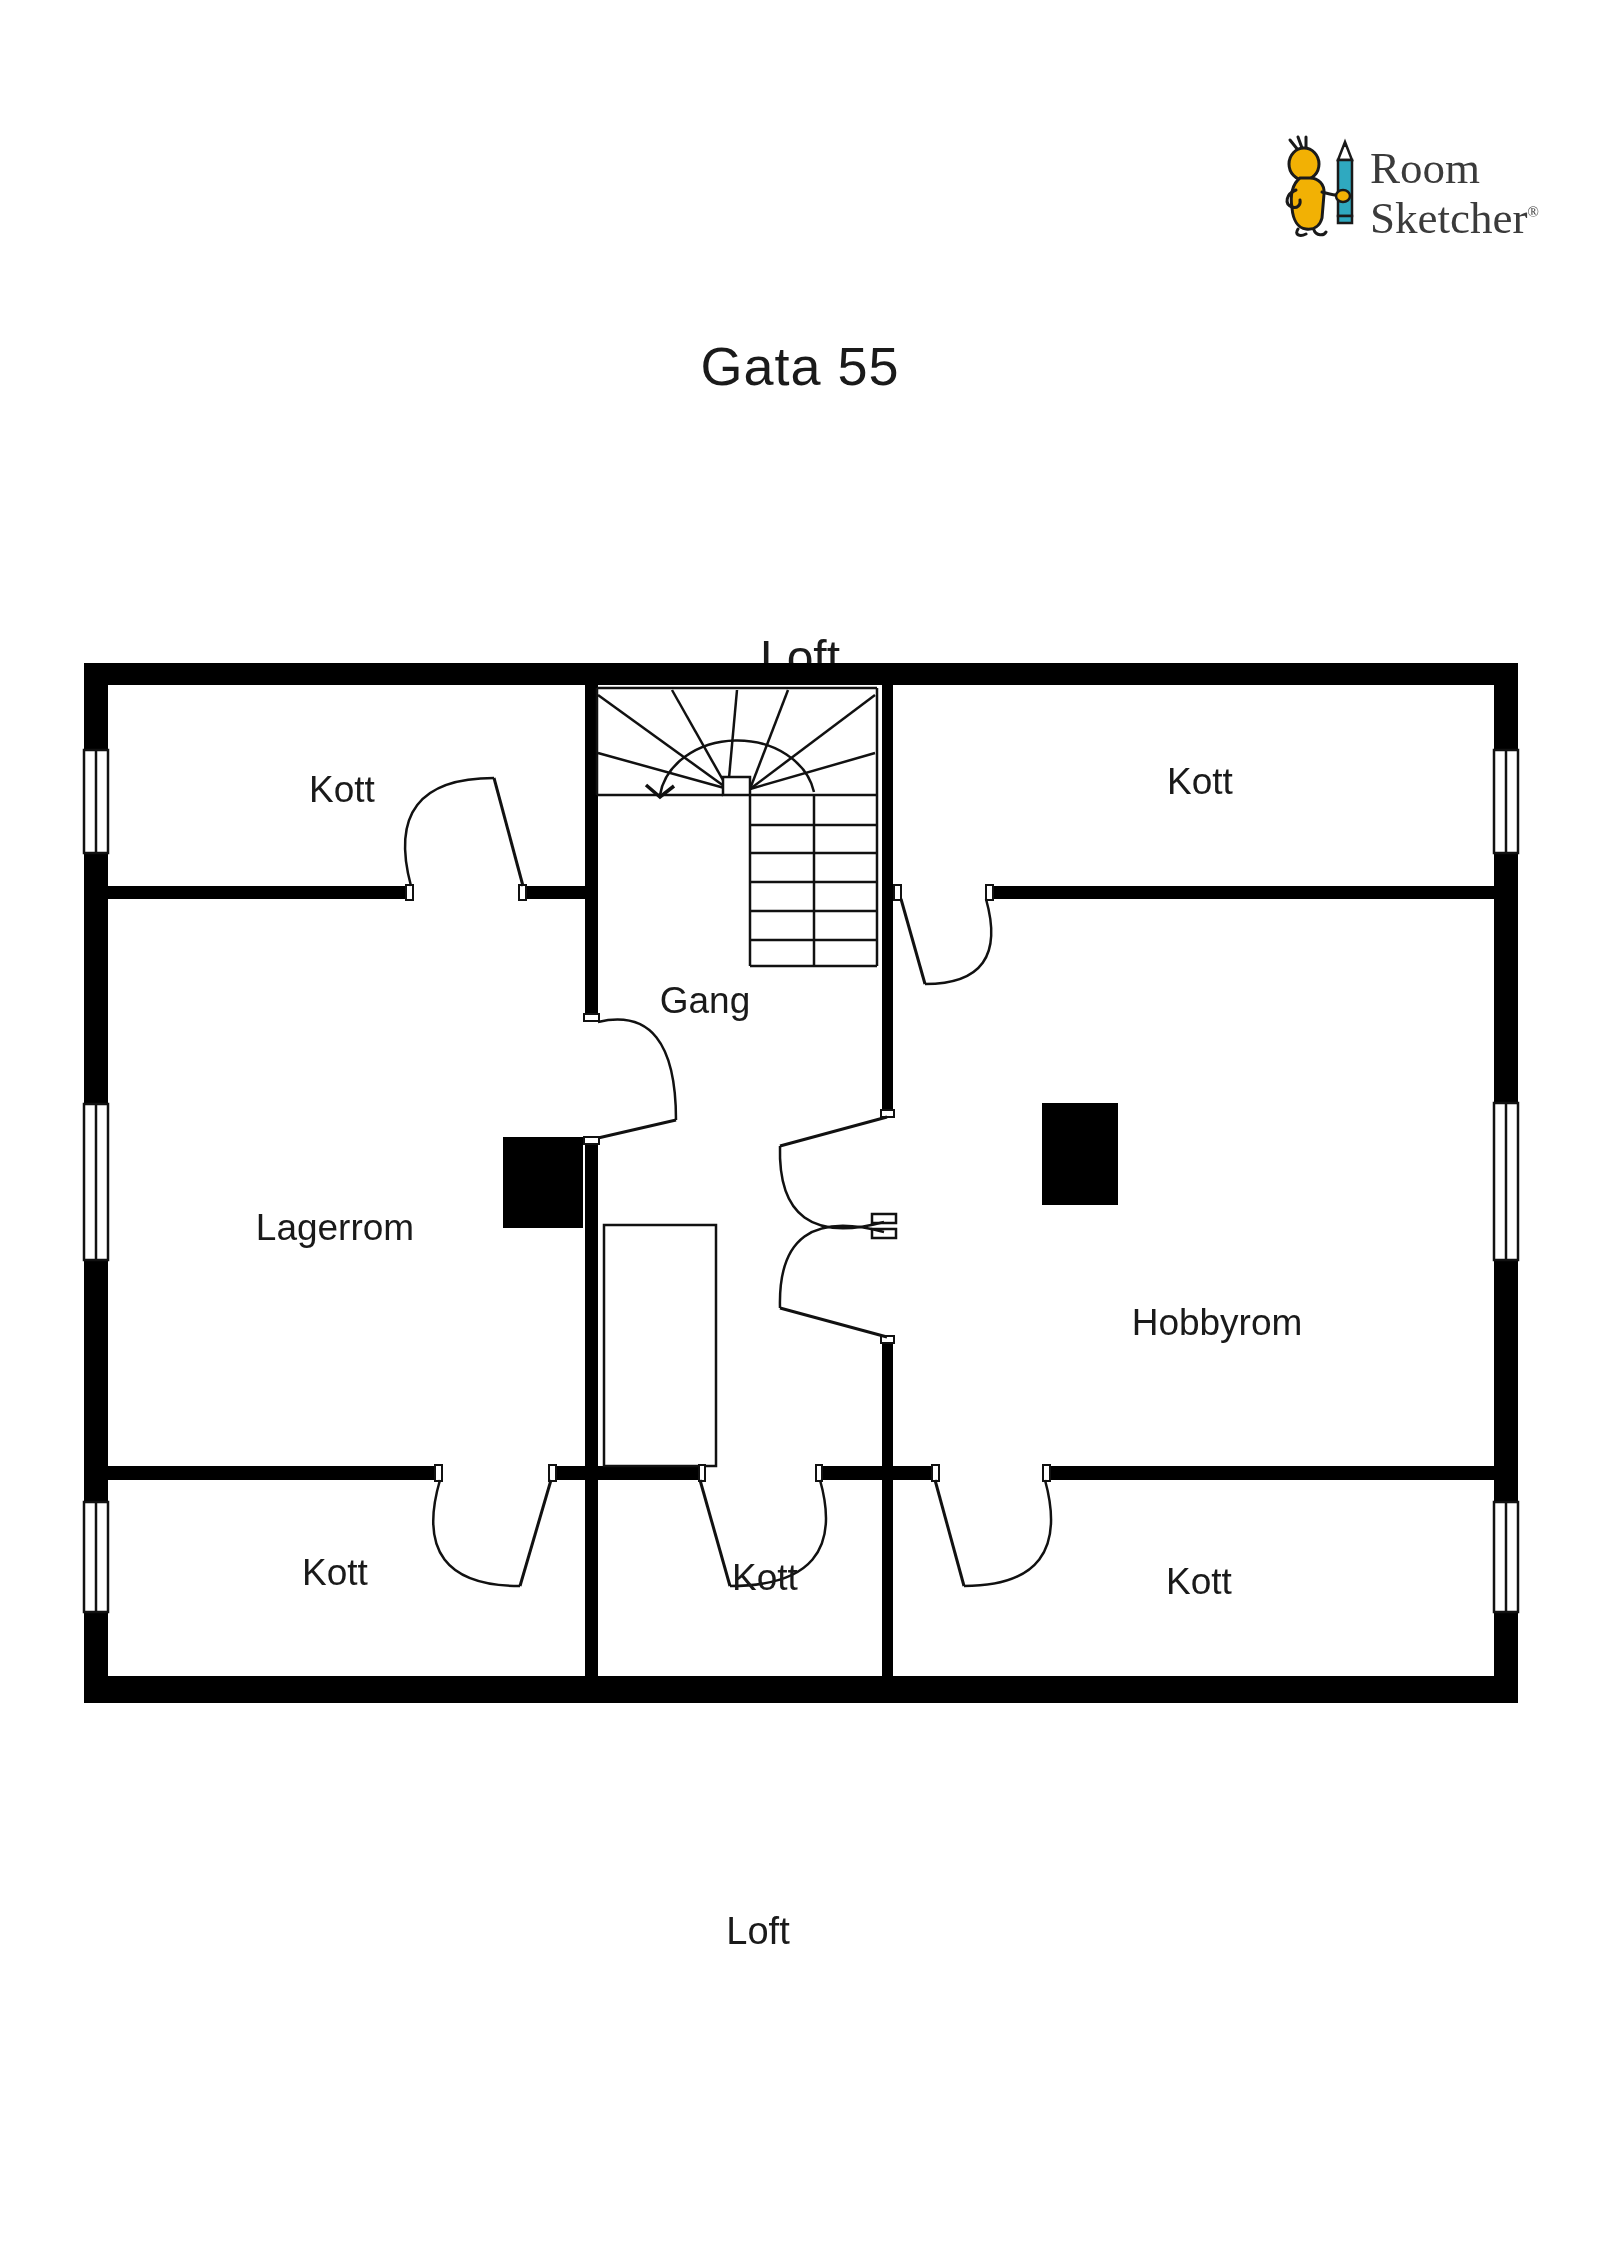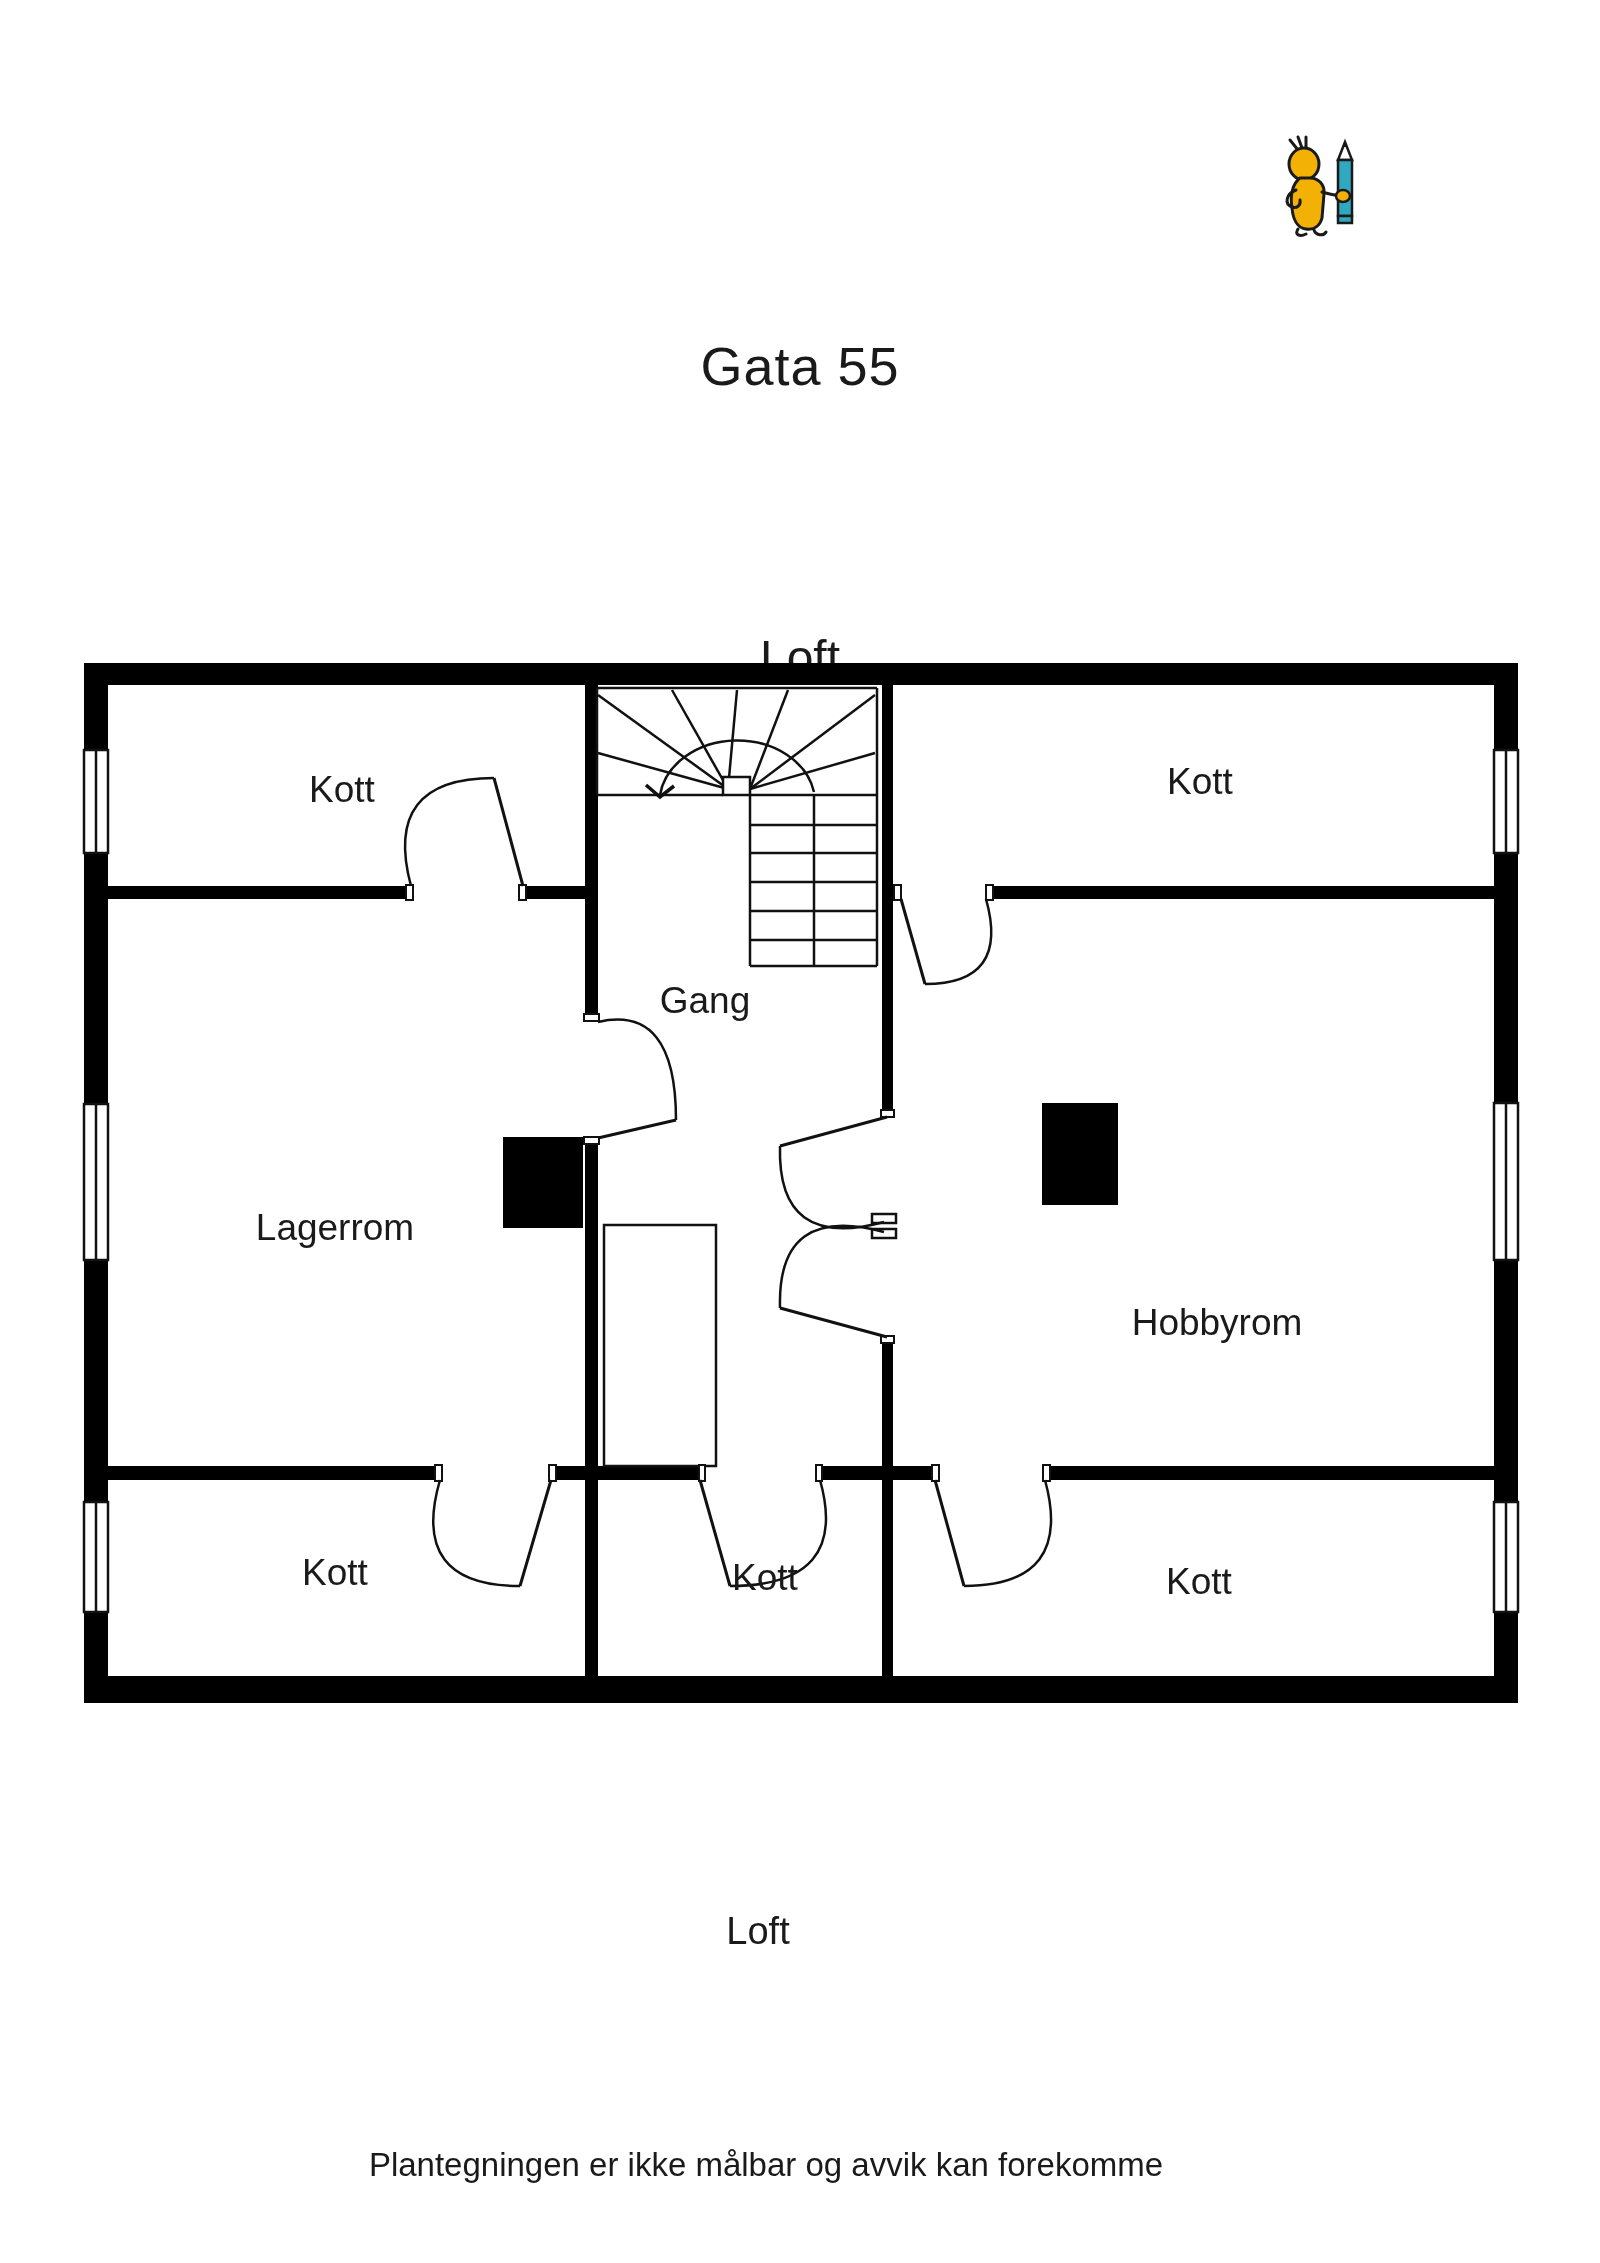--- a/index.html
+++ b/index.html
@@ -64,26 +64,29 @@
         <path d="M14,95 C10,101 16,103 22,100 M30,96 C32,102 40,102 42,98" fill="none" class="lg-outline" stroke-width="3" stroke-linecap="round" stroke="#1a1a1a"></path>
 
         <polygon points="54,26 61,8 68,26" fill="#ffffff" class="lg-outline-s" stroke-width="2.5" stroke="#1a1a1a"></polygon>
         <polygon points="59,13 61,8 63,13" fill="#1a1a1a"></polygon>
         <rect x="54" y="26" width="14" height="56" class="lg-teal lg-outline-s" stroke-width="2.5" fill="#2FA9C0" stroke="#1a1a1a"></rect>
         <rect x="54" y="82" width="14" height="7" class="lg-teal lg-outline-s" stroke-width="2.5" fill="#2FA9C0" stroke="#1a1a1a"></rect>
 
         <ellipse cx="59" cy="62" rx="7" ry="6" class="lg-yellow lg-outline" stroke-width="2.5" fill="#F2B104" stroke="#1a1a1a"></ellipse>
       </g>
     </svg>
+    <div class="logo-text" style="color: rgb(59, 59, 59);">
+      <div>Room</div>
+      <div><span>Sketcher</span><span class="reg">®</span></div>
+    </div>
   </div>
 
   <div class="abs centered page-title">Gata 55</div>
   <div class="abs centered floor-label-top">Loft</div>
   <div class="abs centered floor-label-bottom">Loft</div>
-  <div class="abs centered disclaimer">Plantegningen er ikke målbar og avvik kan forekomme</div>
 
   <svg class="abs plan-svg" width="1600" height="2263" viewBox="0 0 1600 2263">
       <rect x="84" y="663" width="1434" height="22" fill="#000000"></rect>
       <rect x="84" y="1676" width="1434" height="27" fill="#000000"></rect>
       <rect x="84" y="663" width="24" height="1040" fill="#000000"></rect>
       <rect x="1494" y="663" width="24" height="1040" fill="#000000"></rect>
       <rect x="585" y="685" width="13" height="335" fill="#000000"></rect>
       <rect x="585" y="1138" width="13" height="538" fill="#000000"></rect>
       <rect x="882" y="685" width="11" height="432" fill="#000000"></rect>
       <rect x="882" y="1337" width="11" height="339" fill="#000000"></rect>

